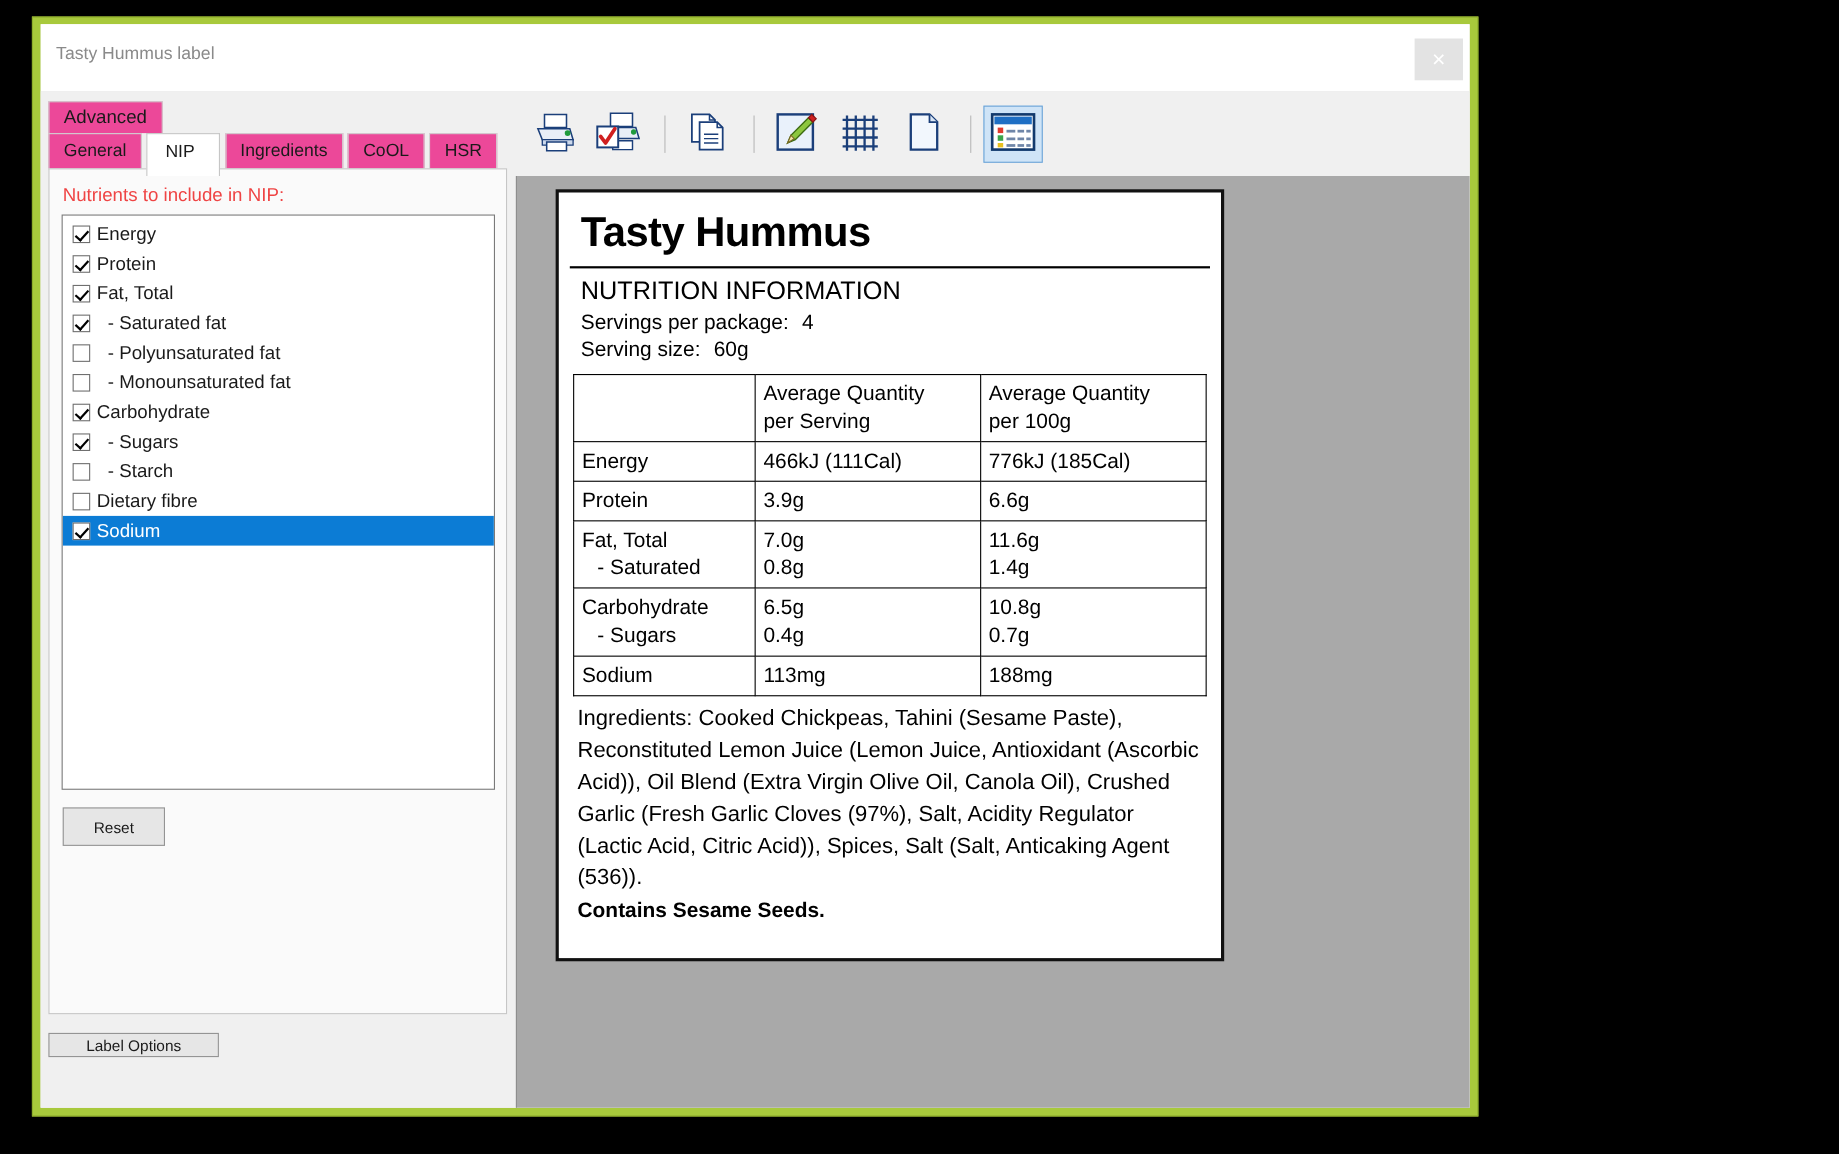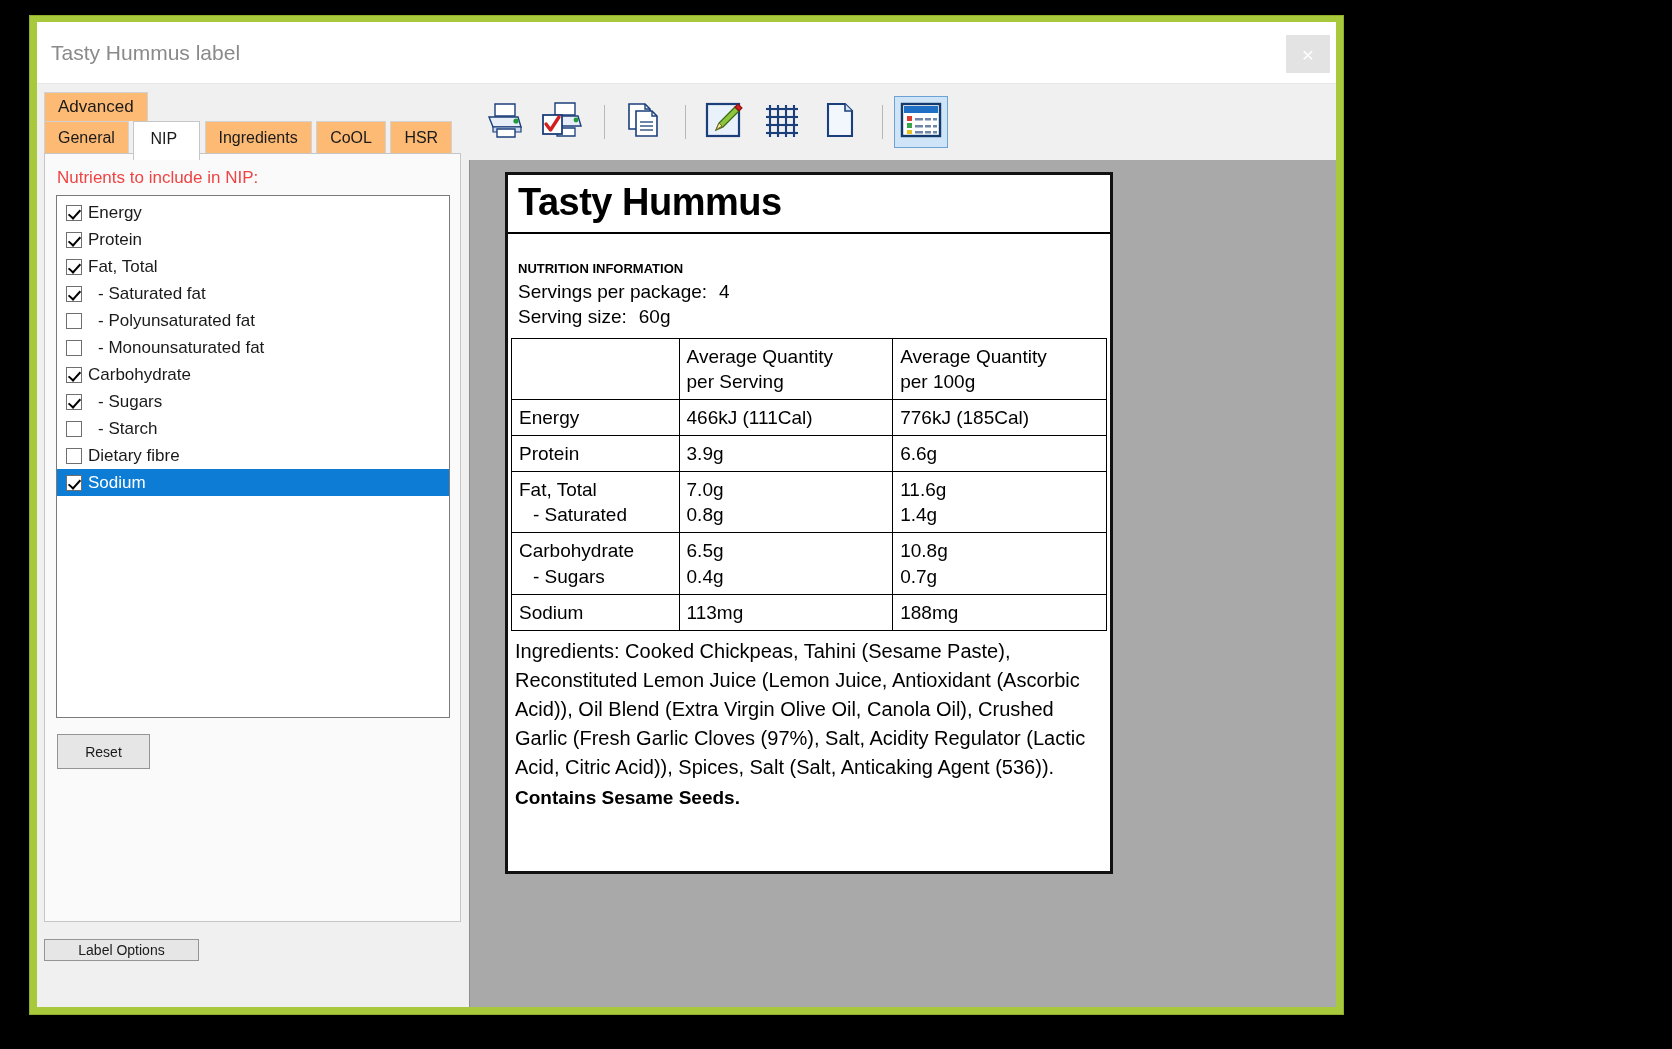--- a/index.html
+++ b/index.html
@@ -32,21 +32,21 @@
   #title-bar {
     position: relative;
     height: 62px;
     background: #ffffff;
     flex: 0 0 62px;
     border-bottom: 1px solid #e8e8e8;
   }
   #window-title {
     position: absolute;
     left: 14px; top: 19px;
-    font-size: 21px;
+    font-size: 16px;
     color: #8a8a8a;
     white-space: nowrap;
   }
   #close-button {
     position: absolute;
     right: 6px; top: 13px;
     width: 44px; height: 38px;
     background: #e3e3e3;
     border: none;
     color: #ffffff;
@@ -80,21 +80,21 @@
     left: 7px; top: 8px;
     height: 29px;
   }
   .tab {
     display: inline-block;
     height: 29px;
     line-height: 28px;
     padding: 0 13px;
     font-size: 17px;
     color: #1a1a1a;
-    background: #fdba74;
+    background: #ec4899;
     border: 1px solid #d2d2d2;
     border-bottom: none;
     vertical-align: bottom;
     cursor: pointer;
     white-space: nowrap;
   }
   #tab-strip-bottom {
     position: absolute;
     left: 7px; top: 37px;
     height: 33px;
@@ -236,36 +236,35 @@
     background: #a9a9a9;
     border-left: 1px solid #8e8e8e;
     overflow: hidden;
   }
   #label-card {
     position: absolute;
     left: 35px; top: 12px;
     width: 608px; height: 702px;
     background: #ffffff;
     border: 3px solid #111111;
-    padding: 0;
+    padding: 10px;
     font-family: "Liberation Sans", sans-serif;
   }
   #label-product-name {
     font-size: 38px;
     font-weight: bold;
     color: #000000;
     padding: 6px 0 8px 10px;
     border-bottom: 2px solid #000000;
     letter-spacing: -0.5px;
   }
   #nip-heading {
-    font-size: 13px;
-    font-weight: bold;
+    font-size: 23px;
+    font-weight: normal;
     padding: 7px 0 2px 10px;
-    margin-top: 20px;
   }
   .nip-meta {
     font-size: 19px;
     padding: 3px 0 0 10px;
   }
   .nip-meta .val { padding-left: 12px; }
 
   #nip-table {
     width: calc(100% - 6px);
     margin: 10px 3px 0 3px;

